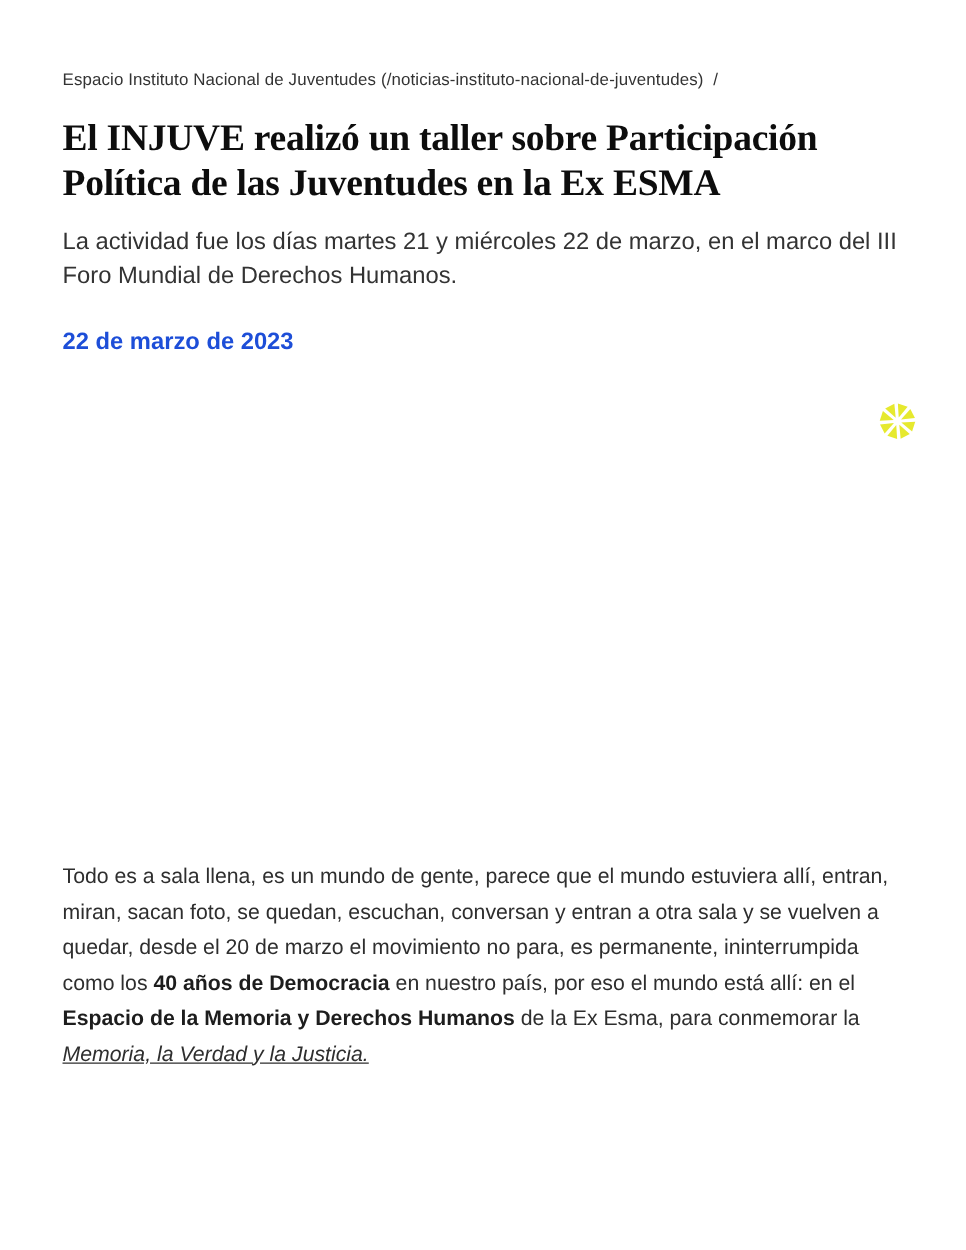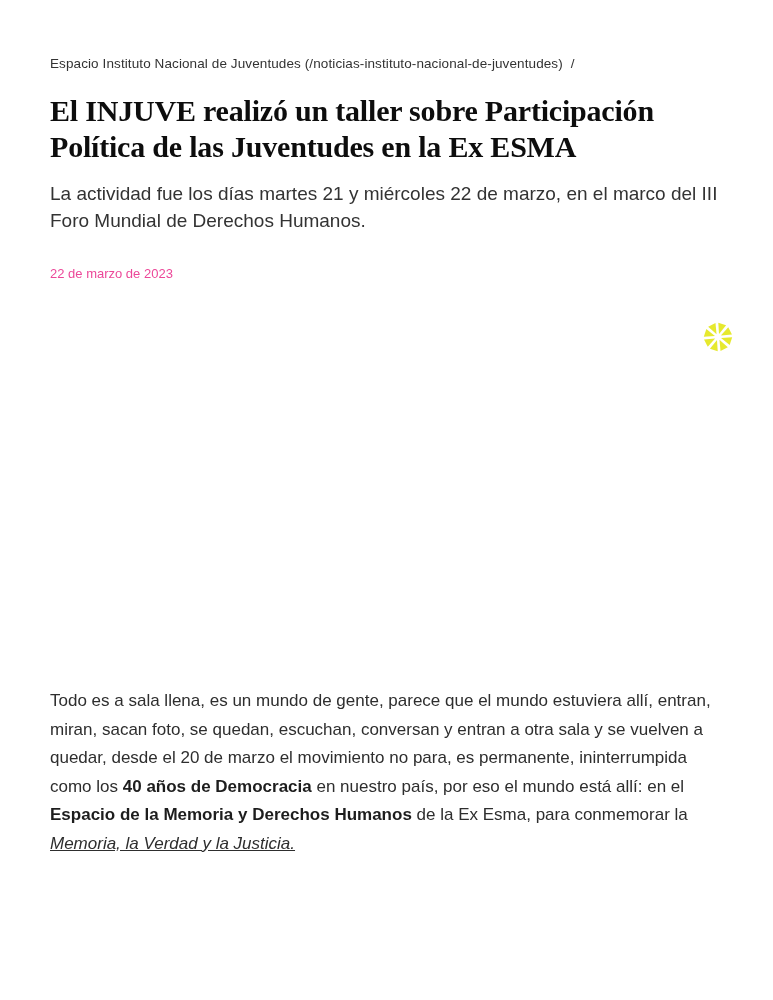--- a/index.html
+++ b/index.html
@@ -41,23 +41,24 @@
   }
   p.article-subtitle {
     margin: 15px 0 0 0;
     font-size: 19px;
     line-height: 27px;
     font-weight: 400;
     color: #333333;
   }
   .article-date {
     margin-top: 31px;
-    font-size: 13px;
+    font-size: 19px;
     line-height: 18px;
-    color: #ec4899;
+    color: #1d4ed8;
+    font-weight: bold;
   }
   .figure-placeholder {
     position: relative;
     margin-top: 8px;
     height: 396px;
     background: #ffffff;
   }
   .spinner {
     position: absolute;
     left: 702px;

